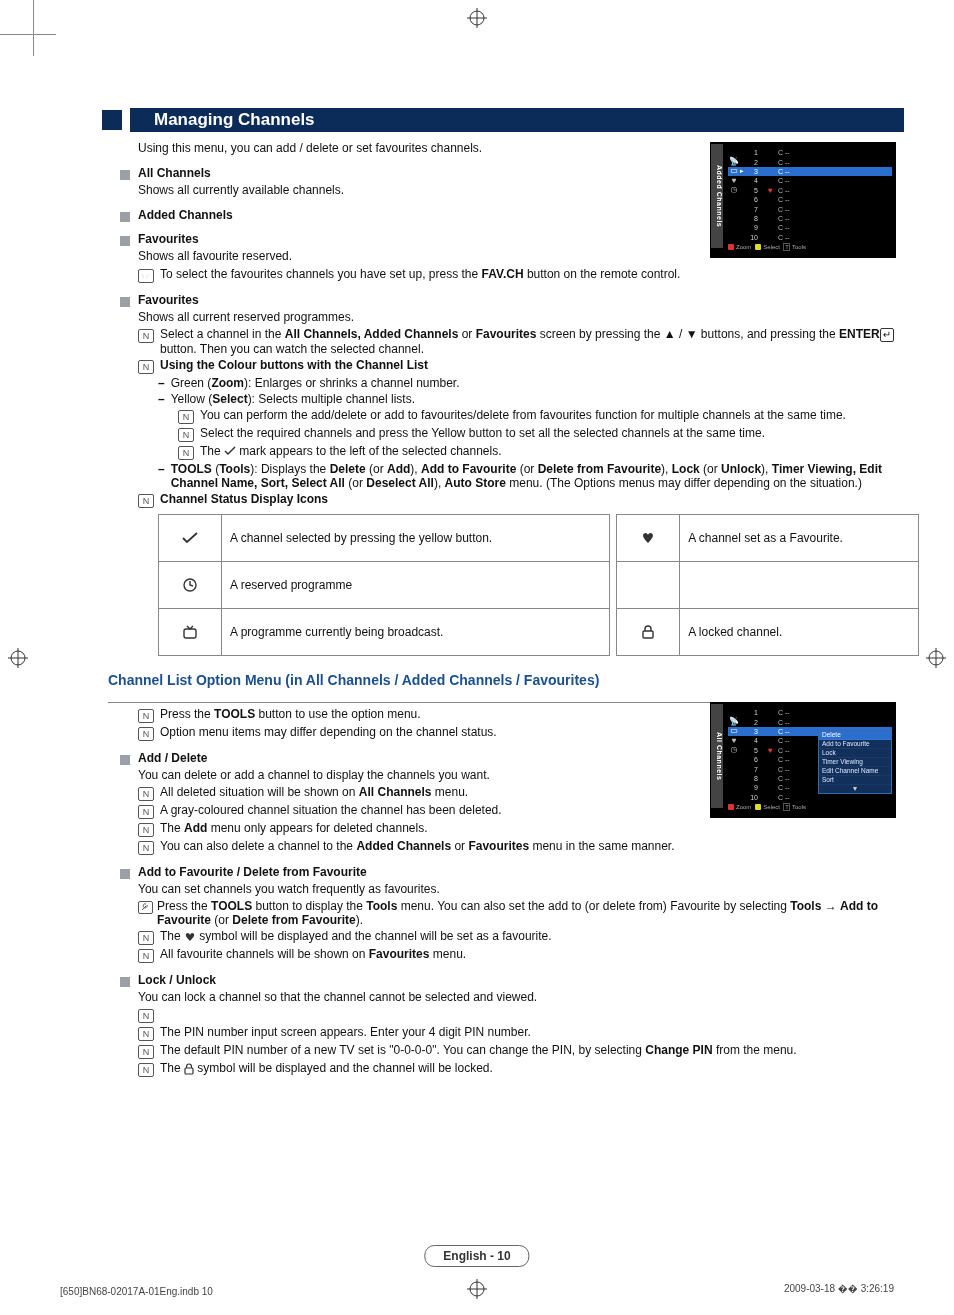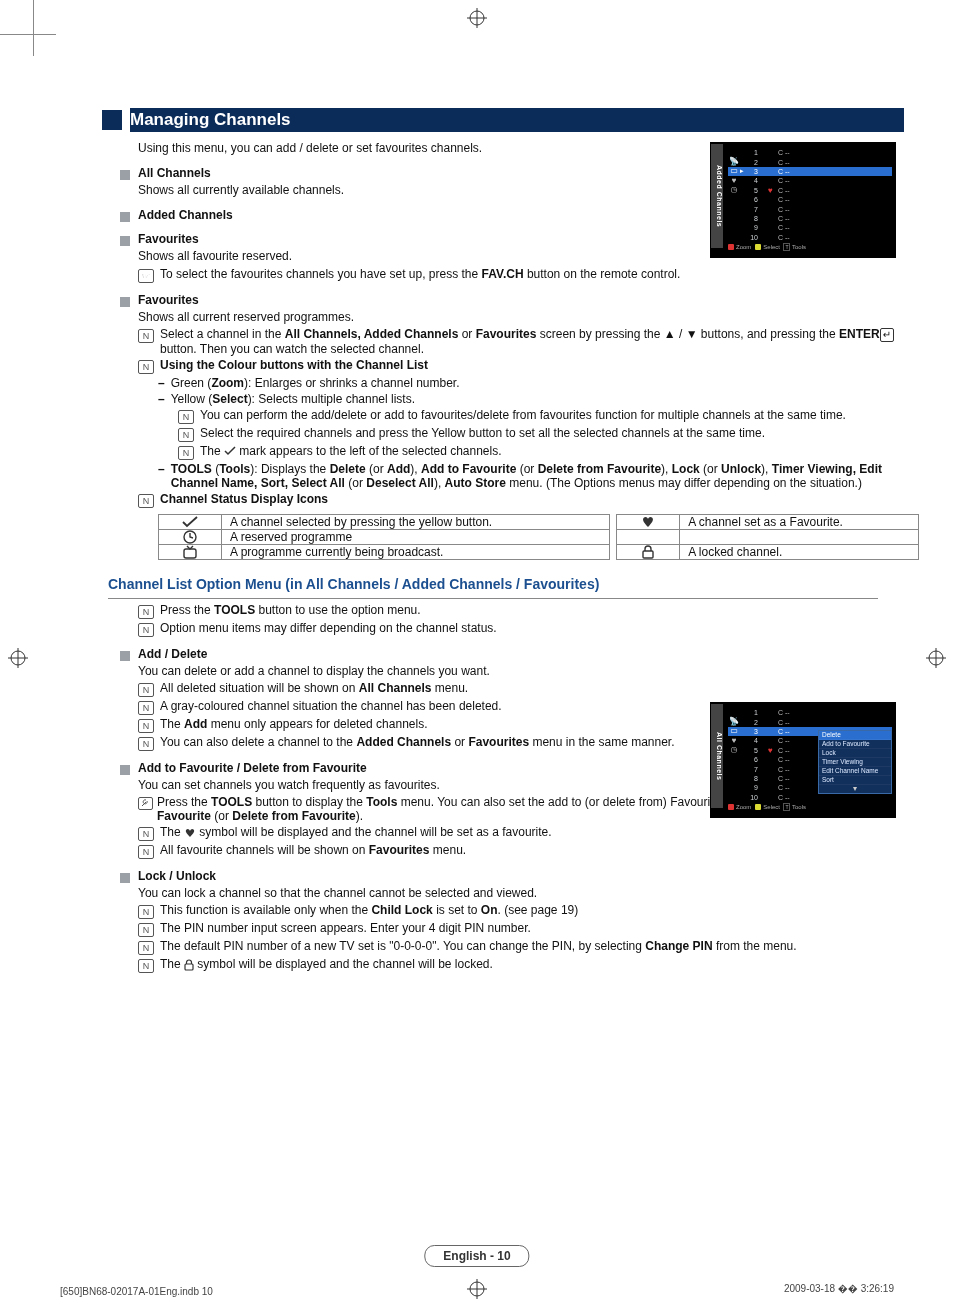--- a/index.html
+++ b/index.html
@@ -50,21 +50,21 @@
     width: 20px;
     height: 20px;
     background: #0b2b59;
     margin-right: 8px;
   }
   .section-header .title {
     background: #0b2b59;
     color: #fff;
     font-size: 17px;
     font-weight: bold;
-    padding: 2px 0;
+    padding: 2px 24px;
     flex: 1;
     min-height: 20px;
     line-height: 20px;
   }
   .content {
     margin-left: 78px;
     margin-right: 0;
   }
   p { margin: 2px 0 0 0; line-height: 1.35; }
   .intro { margin-bottom: 10px; }
@@ -90,33 +90,33 @@
     display: table;
     border-collapse: collapse;
     margin-top: 6px;
     margin-left: 20px;
     width: 760px;
   }
   .tbl-row { display: table-row; }
   .tbl-cell {
     display: table-cell;
     border: 1px solid #888;
-    padding: 0 8px;
+    padding: 16px 8px;
     vertical-align: middle;
     font-size: 12px;
   }
   .tbl-cell.icon-cell { width: 46px; text-align:center; font-size:14px; }
   .tbl-cell.icon-cell svg { display:block; margin:auto; }
   .tbl-cell.sep { width: 6px; border-top:none; border-bottom:none; padding:0; }
   .sub-heading {
     color:#1b4f8f;
     font-weight:bold;
     font-size:14px;
     border-bottom:1px solid #888;
-    padding-bottom:6px;
+    padding-bottom:14px;
     margin-top:16px;
     margin-left:-30px;
     margin-right:0;
     width: 770px;
   }
   .enter-icon {
     display:inline-flex;
     border:1px solid #333;
     border-radius:2px;
     padding:0 2px;
@@ -467,21 +467,20 @@
       </div>
     </div>
 
     <div class="sq-bullet">
       <div class="sq"></div>
       <div class="sq-content">
         <b>Lock / Unlock</b>
         <p>You can lock a channel so that the channel cannot be selected and viewed.</p>
         <div class="note">
             <span class="n-icon">N</span>
-            <div class="note-body"><span>This function is available only when the </span><b>Child Lock</b><span> is set to </span><b>On</b><span>. (see page 19)</span></div>
           </div>
         <div class="note">
             <span class="n-icon">N</span>
             <div class="note-body">The PIN number input screen appears. Enter your 4 digit PIN number.</div>
           </div>
         <div class="note">
             <span class="n-icon">N</span>
             <div class="note-body"><span>The default PIN number of a new TV set is "0-0-0-0". You can change the PIN, by selecting </span><b>Change PIN</b><span> from the menu.</span></div>
           </div>
         <div class="note">

